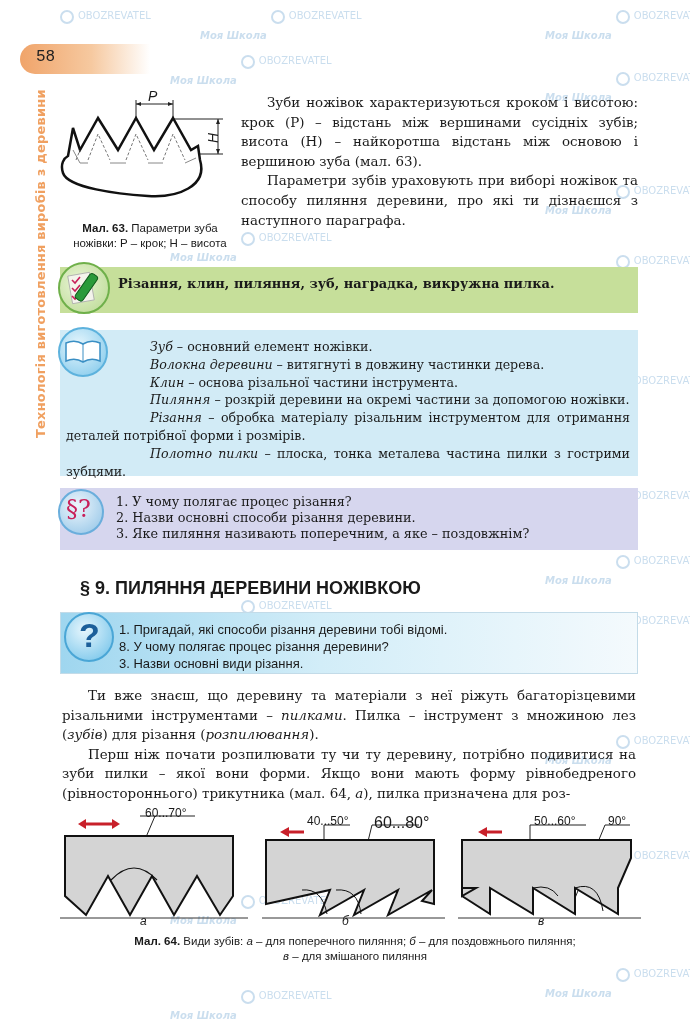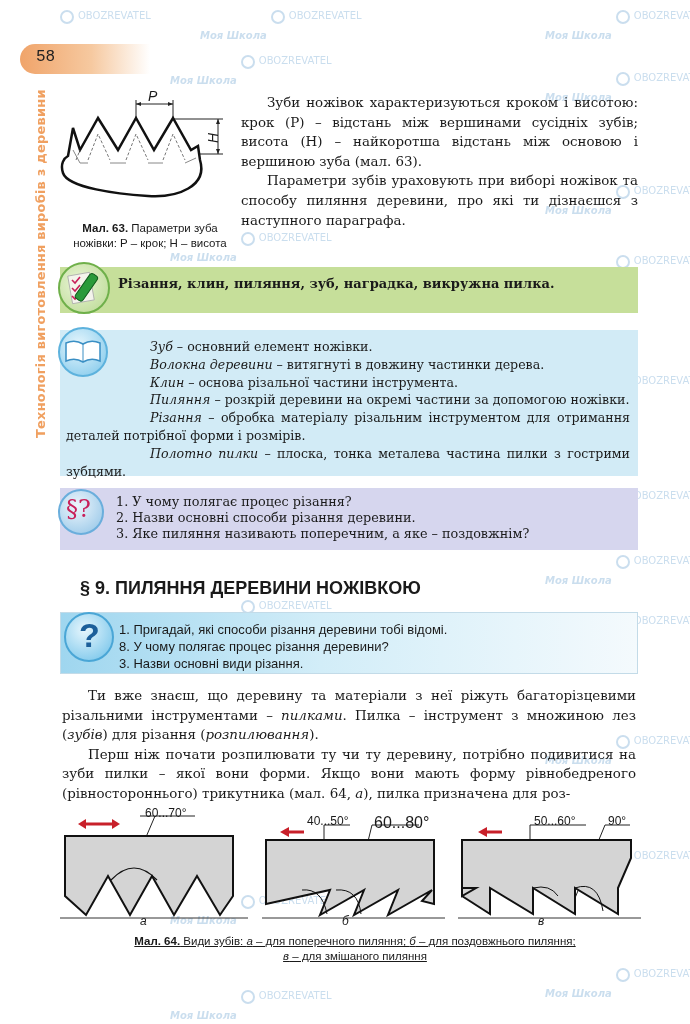--- a/index.html
+++ b/index.html
@@ -271,16 +271,16 @@
     <path d="M4,32 L173,32 L173,50 L160,80 L160,106 L117,80 L117,106 L75,80 L75,106 L32,80 L32,106 L4,88 L4,80 L18,80 L4,88 Z" fill="#d4d4d4" stroke="#111" stroke-width="2"></path>
     <path d="M117,80 Q140,72 145,103" fill="none" stroke="#111" stroke-width="1"></path>
     <path d="M75,80 Q92,76 100,88" fill="none" stroke="#111" stroke-width="1"></path>
     <line x1="0" y1="110" x2="183" y2="110" stroke="#333" stroke-width="1"></line>
   </svg>
   <span class="abs sans" style="left:76px;top:6px;font-size:12px;">50...60°</span>
   <span class="abs sans" style="left:150px;top:6px;font-size:12px;">90°</span>
   <span class="abs fig-label" style="left:80px;top:106px;">в</span>
 </div>
 
-<div class="abs cap" style="left:70px;top:934px;width:570px;text-decoration:underline;">
+<div class="abs cap" style="left:70px;top:934px;width:570px;">
   <div><b>Мал. 64.</b><span> Види зубів: </span><i>а</i><span> – для поперечного пиляння; </span><i>б</i><span> – для поздовжнього пиляння;</span></div>
   <div><i>в</i><span> – для змішаного пиляння</span></div>
 </div>
 
 </body></html>

